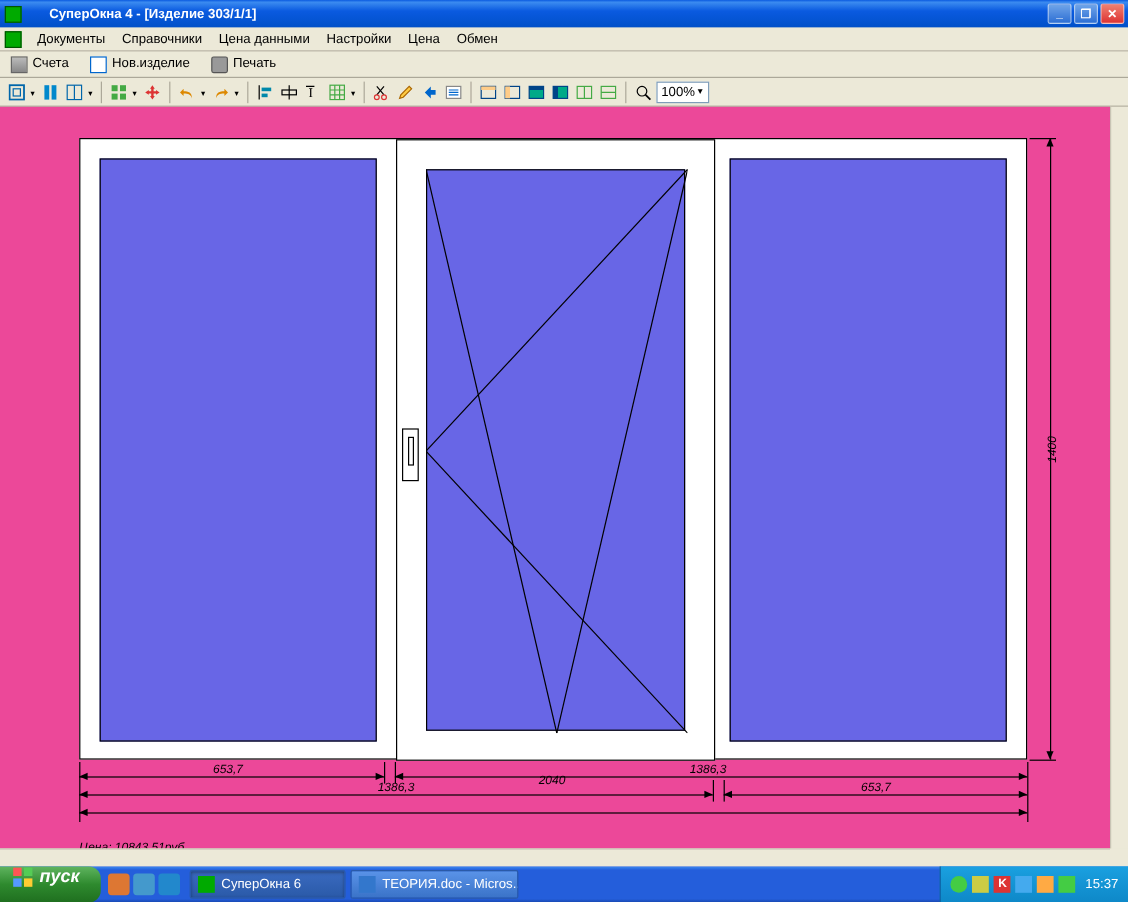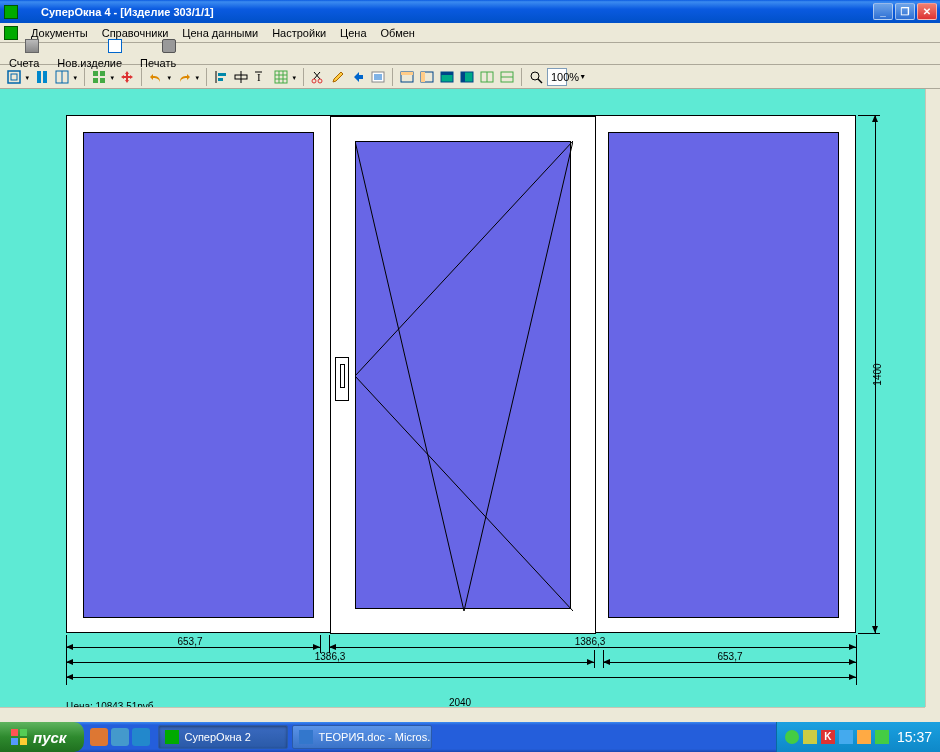--- a/index.html
+++ b/index.html
@@ -48,21 +48,21 @@
   width: 14px; height: 14px; background: #0a0; border: 1px solid #050; margin-right: 6px;
 }
 .menubar .menu-item { padding: 18px 7px; cursor: default; color: #000; text-align: center; }
 .toolbar1 {
   height: 22px;
   background: #ece9d8;
   border-bottom: 1px solid #aca899;
   display: flex; align-items: center;
   padding-left: 6px; gap: 12px;
 }
-.tb-btn { display: flex; align-items: flex-end; gap: 4px; cursor: default; padding: 1px 3px; flex-direction: column; }
+.tb-btn { display: flex; align-items: flex-start; gap: 4px; cursor: default; padding: 1px 3px; }
 .tb-btn .ico { width: 14px; height: 14px; display: inline-block; }
 .ico-calc { background: linear-gradient(#bbb,#888); border: 1px solid #666; }
 .ico-new { background: #fff; border: 1px solid #06c; }
 .ico-print { background: #999; border: 1px solid #555; border-radius: 2px; }
 .toolbar2 {
   height: 24px;
   background: #ece9d8;
   border-bottom: 1px solid #aca899;
   display: flex; align-items: center;
   padding: 0 5px; gap: 2px;
@@ -71,29 +71,30 @@
   width: 18px; height: 18px; display: inline-flex; align-items: center; justify-content: center;
   border: 1px solid transparent; cursor: default; position: relative;
 }
 .toolbar2 .sep { width: 1px; height: 18px; background: #aca899; margin: 0 3px; }
 .toolbar2 .drop::after {
   content: "▾"; font-size: 7px; color: #000; position: absolute; right: -7px; top: 5px;
 }
 .toolbar2 .drop { margin-right: 8px; }
 .tool svg { width: 14px; height: 14px; }
 .zoom-box {
-  width: 20px; height: 18px; background: #fff; border: 1px solid #7f9db9;
+  width: 44px; height: 18px; background: #fff; border: 1px solid #7f9db9;
   display: flex; align-items: center; padding: 0 3px; font-size: 11px;
 }
 .zoom-box .dd { margin-left: auto; font-size: 7px; }
 
 .canvas-area {
   position: absolute;
   top: 89px; left: 0; right: 15px; bottom: 30px;
-  background: #5eead4;
+  background: #ec4899;
+  font-style: italic;
 }
 .vscroll {
   position: absolute; top: 89px; right: 0; width: 15px; bottom: 45px;
   background: #ece9d8; border-left: 1px solid #c8c4b4;
 }
 .hscroll {
   position: absolute; left: 0; right: 15px; bottom: 30px; height: 15px;
   background: #ece9d8; border-top: 1px solid #c8c4b4;
 }
 .window-drawing {
@@ -149,21 +150,21 @@
 .price-label { position: absolute; left: 66px; top: 612px; font-size: 10px; }
 
 .taskbar {
   position: absolute; left: 0; right: 0; bottom: 0; height: 30px;
   background: linear-gradient(#3b8bf0, #245edb 10%, #245edb 90%, #1848b0);
   display: flex; align-items: center; color: #fff;
 }
 .start-btn {
   height: 30px; padding: 0 18px 0 10px;
   background: linear-gradient(#5fb45f, #2e8a2e 50%, #1f6f1f);
-  display: flex; align-items: center; gap: 5px;
+  display: flex; align-items: flex-start; gap: 5px;
   font-style: italic; font-weight: bold; font-size: 15px;
   border-radius: 0 10px 10px 0;
 }
 .ql { display: flex; gap: 3px; margin: 0 6px; }
 .ql .q { width: 18px; height: 18px; border-radius: 3px; }
 .taskbar .task {
   height: 24px; min-width: 130px; max-width: 140px;
   background: linear-gradient(#5a93e8,#3a73c8);
   border: 1px solid #2a5aa8; border-radius: 2px;
   margin: 0 2px; padding: 0 6px;
@@ -172,21 +173,21 @@
 }
 .taskbar .task.active { background: linear-gradient(#3a6ac0,#2a5aa8); box-shadow: inset 0 1px 3px rgba(0,0,0,.4); }
 .task .ti { width: 14px; height: 14px; flex-shrink: 0; }
 .tray {
   margin-left: auto; height: 30px;
   background: linear-gradient(#1aa0e0,#0e88c8);
   display: flex; align-items: center; padding: 0 8px; gap: 4px;
   border-left: 1px solid #0a6aa0;
 }
 .tray .tri { width: 14px; height: 14px; }
-.tray .clock { font-size: 14px; margin-left: 4px; }
+.tray .clock { font-size: 11px; margin-left: 4px; }
 </style>
 </head>
 <body>
 
 <div class="titlebar">
   <div class="app-icon"></div>
   <div class="title-text">СуперОкна 4 - [Изделие 303/1/1]</div>
   <div class="win-btns">
     <div class="win-btn win-min">_</div>
     <div class="win-btn win-max">❐</div>
@@ -406,21 +407,21 @@
   <div class="dim" style="left:150px; top:547px; width:80px;">653,7</div>
   <div class="dim-line-h" style="left:329px; top:558px; width:527px;"></div>
   <div class="dim" style="left:550px; top:547px; width:80px;">1386,3</div>
 
   <div class="dim-line-h" style="left:66px; top:573px; width:528px;"></div>
   <div class="dim" style="left:290px; top:562px; width:80px;">1386,3</div>
   <div class="dim-line-h" style="left:603px; top:573px; width:253px;"></div>
   <div class="dim" style="left:690px; top:562px; width:80px;">653,7</div>
 
   <div class="dim-line-h" style="left:66px; top:588px; width:790px;"></div>
-  <div class="dim" style="left:430px; top:608px; width:60px;">2040</div>
+  <div class="dim" style="left:430px; top:556px; width:60px;">2040</div>
 
   <div class="price-label">Цена: 10843,51руб.</div>
 </div>
 
 <div class="vscroll"></div>
 <div class="hscroll"></div>
 
 <div class="taskbar">
   <div class="start-btn">
     <svg width="18" height="18">
@@ -431,21 +432,21 @@
       </svg>
     <span>пуск</span>
   </div>
   <div class="ql">
     <div class="q" style="background:#d73"></div>
     <div class="q" style="background:#49c"></div>
     <div class="q" style="background:#28c"></div>
   </div>
   <div class="task active">
     <div class="ti" style="background:#0a0"></div>
-    <span>СуперОкна 2</span>
+    <span>СуперОкна 6</span>
   </div>
   <div class="task">
     <div class="ti" style="background:#37c"></div>
     <span>ТЕОРИЯ.doc - Micros...</span>
   </div>
   <div class="tray">
     <div class="tri" style="background:#4c4;border-radius:50%"></div>
     <div class="tri" style="background:#cc4"></div>
     <div class="tri" style="background:#d33;font-size:10px;color:#fff;text-align:center;line-height:14px;font-weight:bold">K</div>
     <div class="tri" style="background:#4ae"></div>

